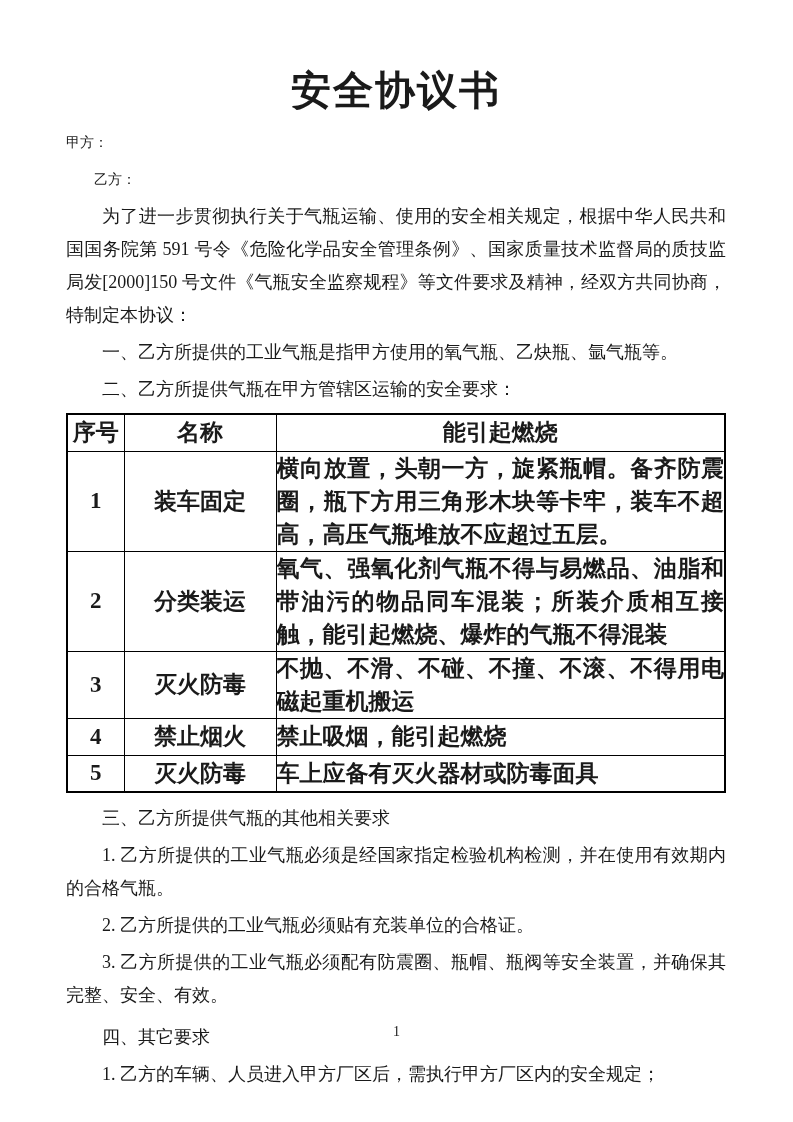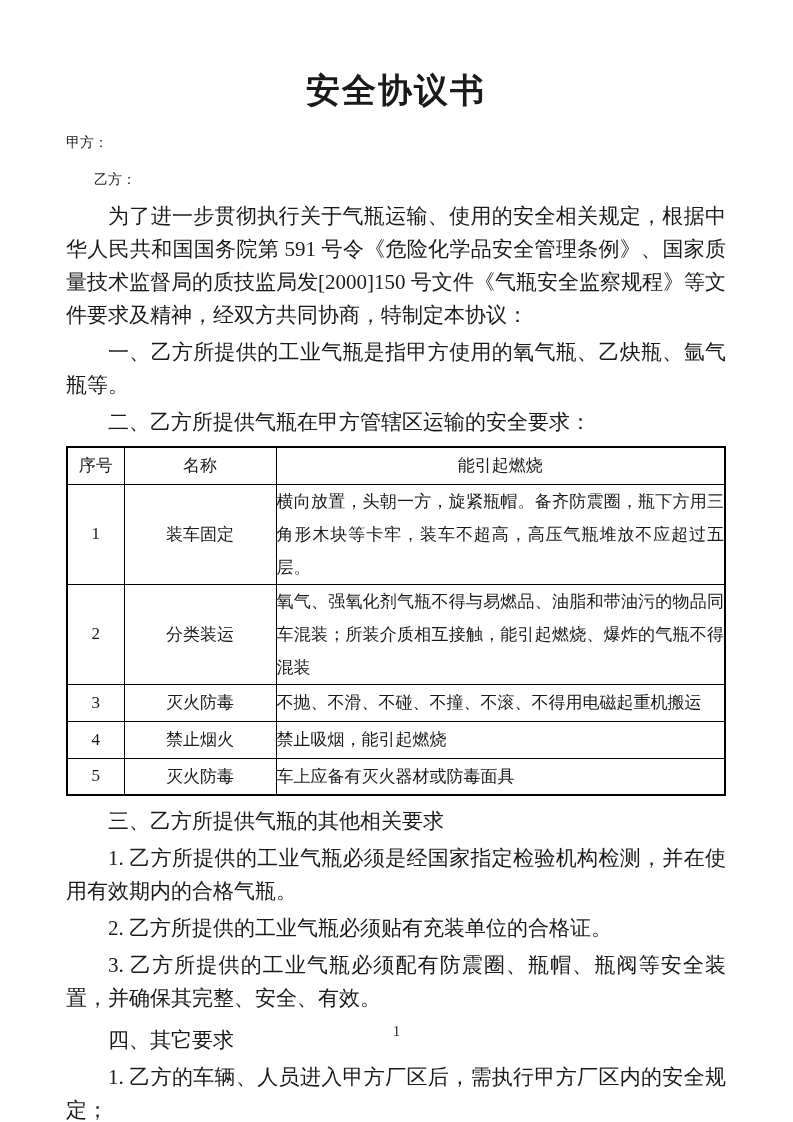--- a/index.html
+++ b/index.html
@@ -11,52 +11,52 @@
     background: #ffffff;
     position: relative;
     overflow: hidden;
     color: #1a1a1a;
     font-family: "Liberation Serif", "DejaVu Serif", serif;
     padding: 0 67px 0 66px;
   }
   .doc-title {
     margin: 0;
     padding-top: 72px;
-    font-size: 34px;
+    font-size: 40px;
     line-height: 38px;
     font-weight: bold;
     text-align: center;
     letter-spacing: 2px;
   }
   .party {
     margin: 0;
     font-size: 14px;
     line-height: 33px;
   }
   .party-a { margin-top: 16px; }
   .party-b { margin-top: 4px; margin-left: 28px; }
   .para {
     margin: 4px 0 0 0;
-    font-size: 21px;
+    font-size: 18px;
     line-height: 33px;
     text-align: justify;
     word-break: break-all;
   }
   .indent { text-indent: 2em; }
   .safety-table {
     width: 100%;
     margin-top: 7px;
     border-collapse: collapse;
     border: 2px solid #000;
     table-layout: fixed;
   }
   .safety-table th, .safety-table td {
     border: 1px solid #000;
-    font-size: 17px;
-    font-weight: normal;
+    font-size: 23px;
+    font-weight: bold;
     vertical-align: middle;
     padding: 0;
   }
   .safety-table thead tr { height: 37px; }
   .safety-table tbody tr { height: 37px; }
   .safety-table th { text-align: center; }
   .cell-no, .cell-name { text-align: center; }
   .cell-req {
     text-align: justify;
     line-height: 33px;

